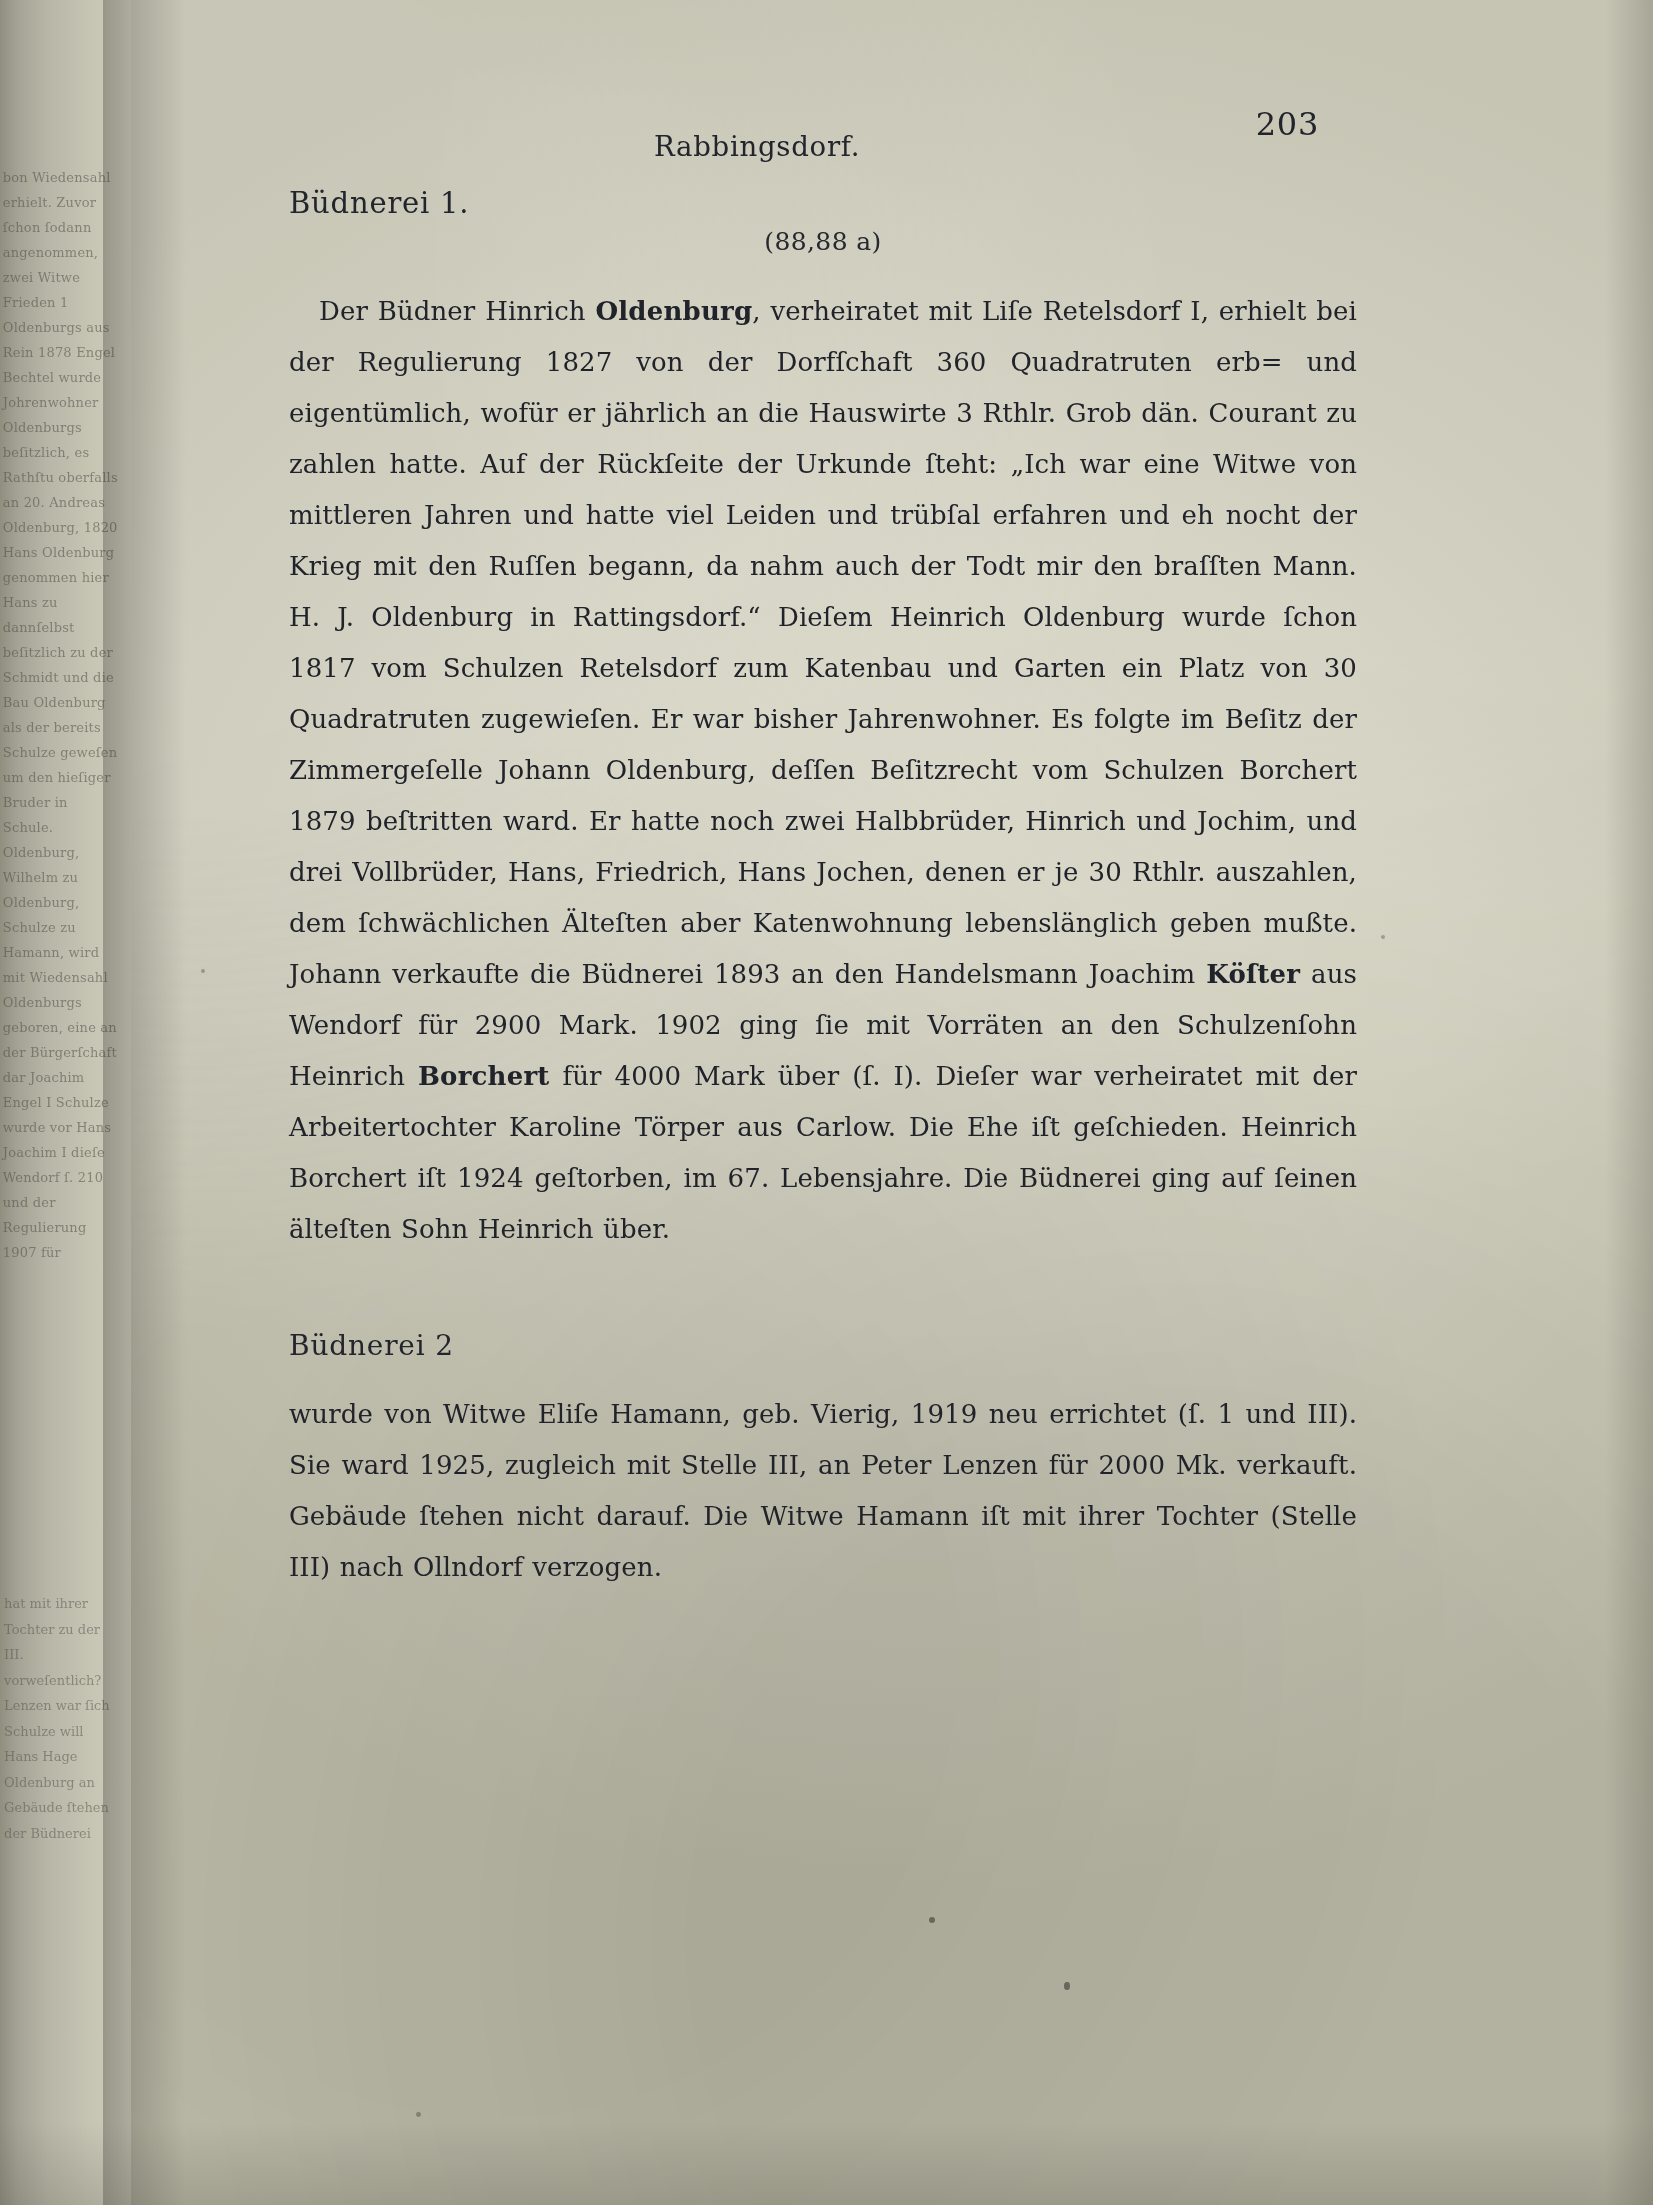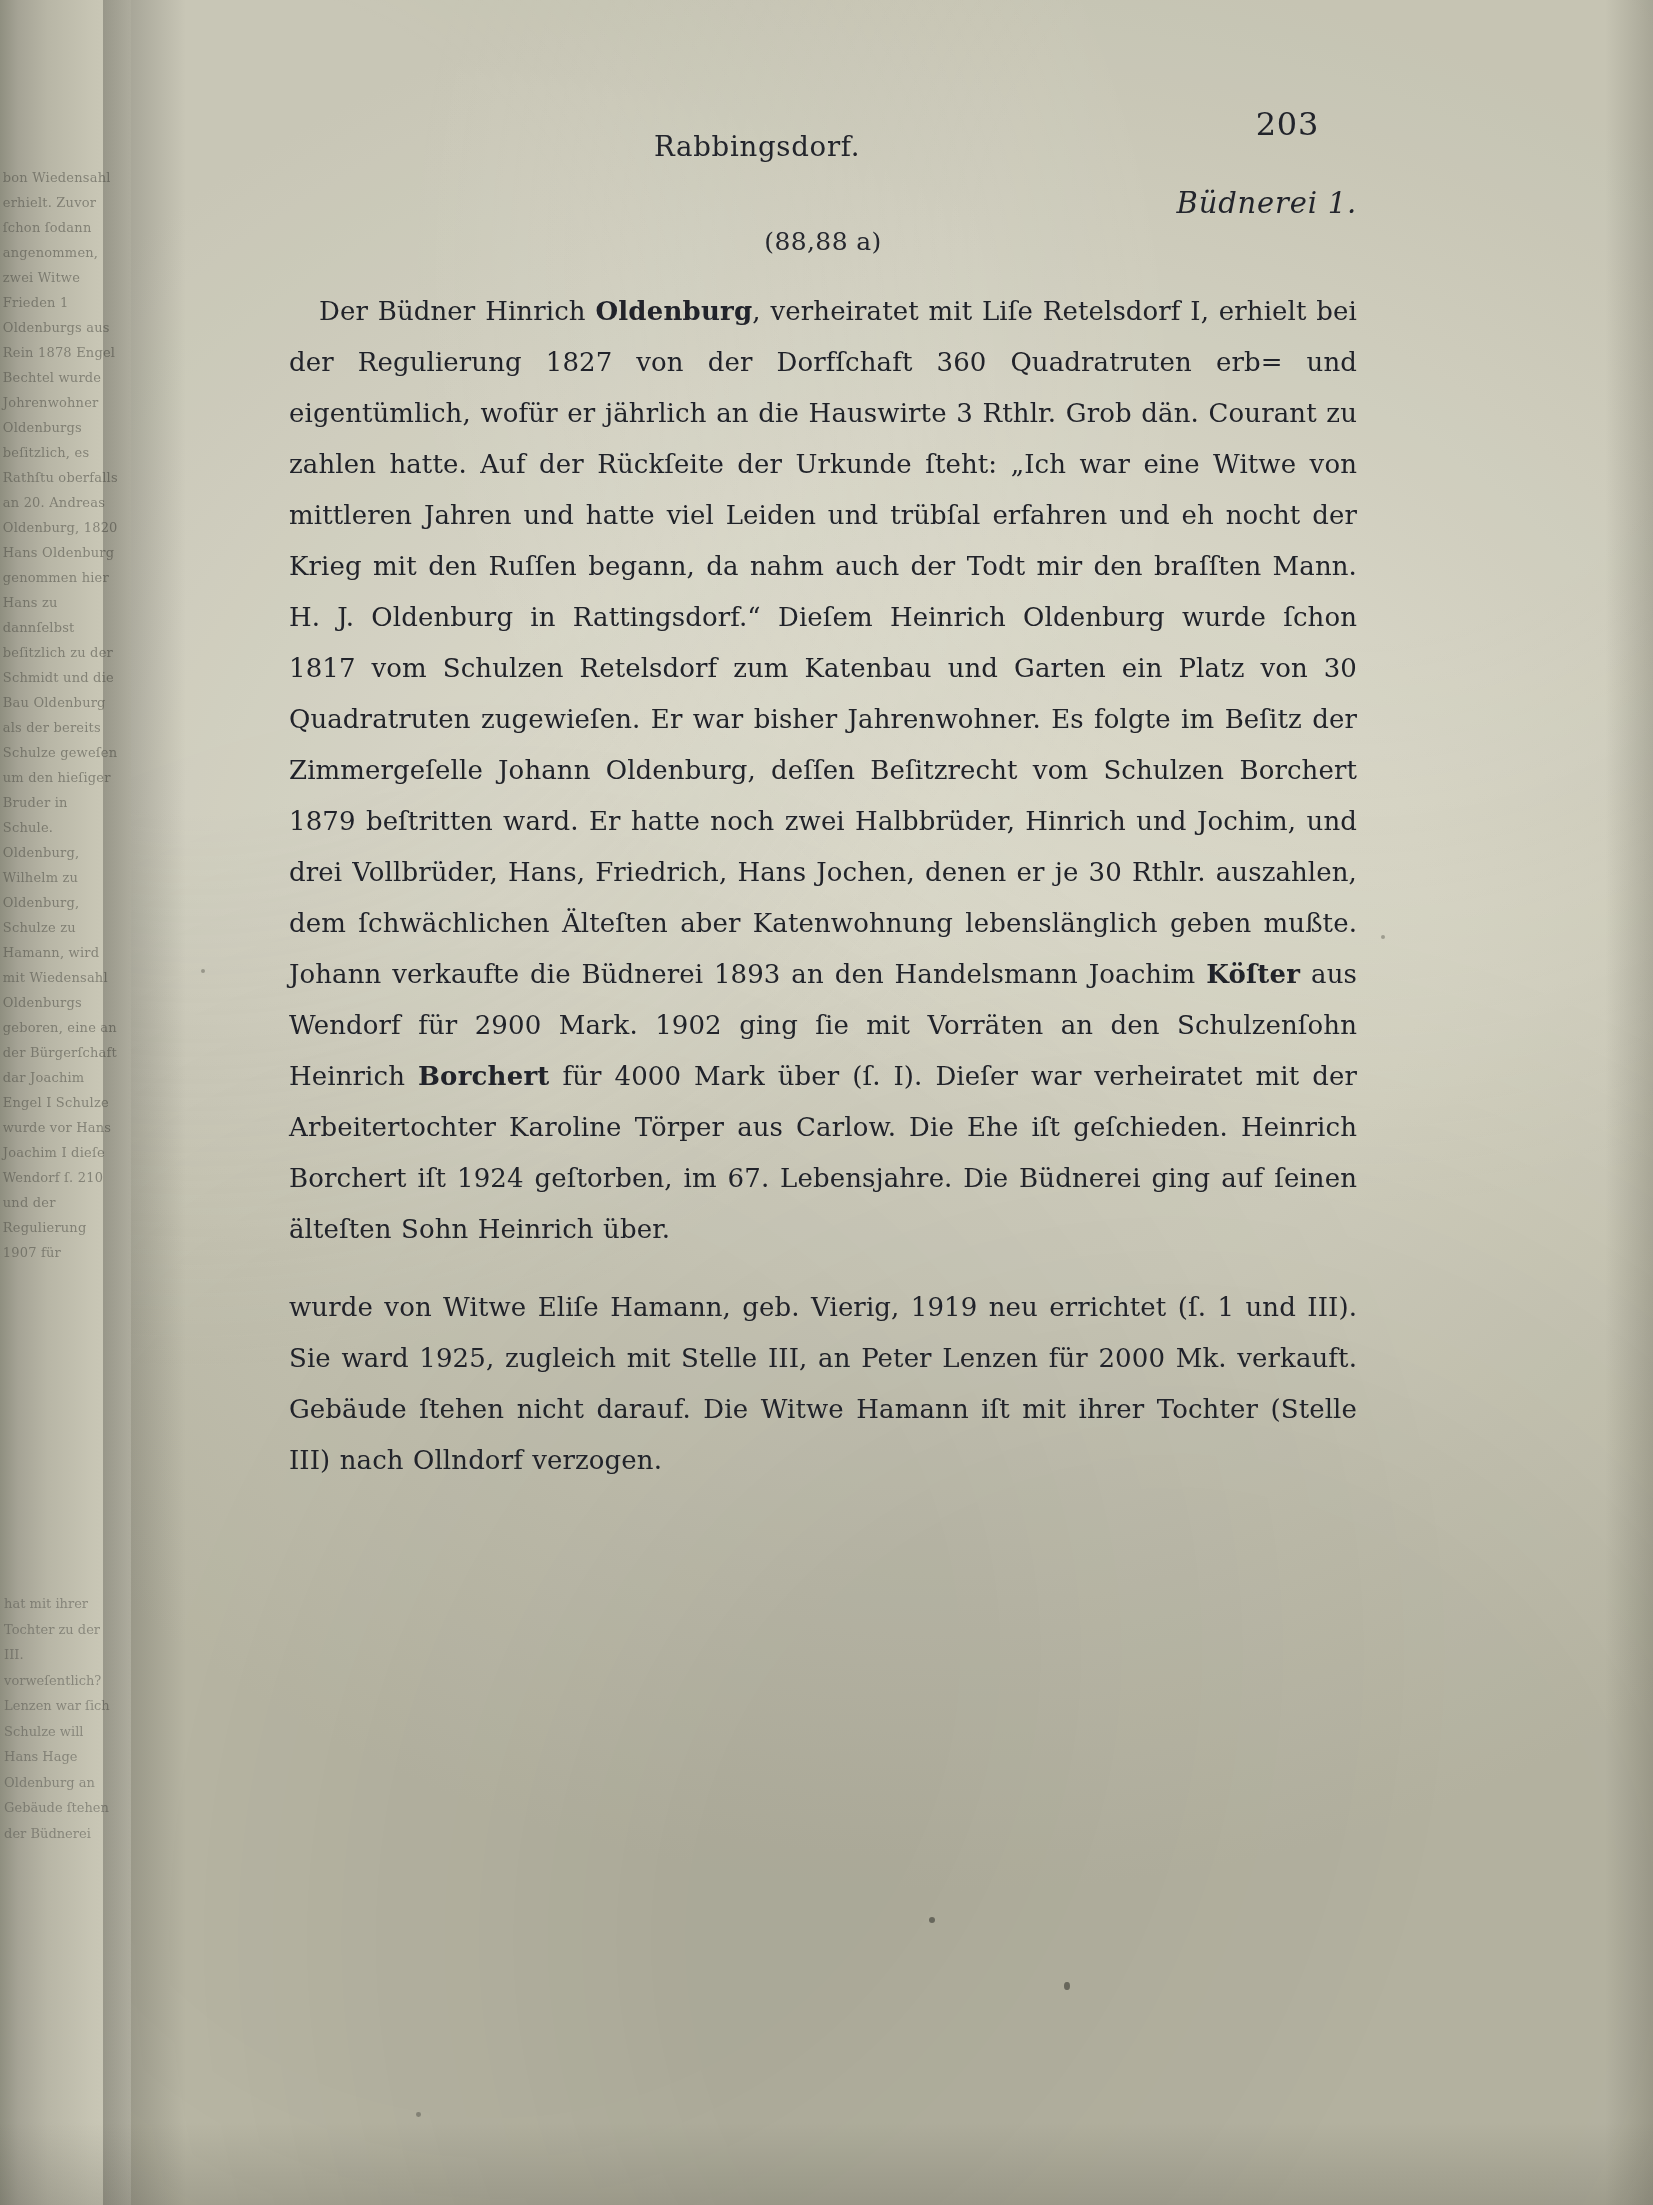--- a/index.html
+++ b/index.html
@@ -133,26 +133,25 @@
     position: absolute;
     right: 38px;
     top: 22px;
     font-size: 32px;
     letter-spacing: 0.7px;
     color: #22242b;
     font-family: "DejaVu Serif", serif;
   }
 
   .section-title {
-    text-align: right;
+    text-align: left;
     font-size: 29px;
     margin-top: 48px;
     letter-spacing: 0.8px;
     color: #23252c;
-    font-style: italic;
   }
   .section-subtitle {
     text-align: center;
     font-size: 25px;
     margin-top: 7px;
     letter-spacing: 0.4px;
     color: #26282f;
   }
 
   .body-par {
@@ -206,20 +205,21 @@
     <div id="header-row">
       <div id="running-head">Rabbingsdorf.</div>
       <div id="page-number">203</div>
     </div>
 
     <div class="section-title">Büdnerei 1.</div>
     <div class="section-subtitle">(88,88 a)</div>
 
     <div class="body-par indent">Der Büdner Hinrich <b>Oldenburg</b>, verheiratet mit Liſe Retelsdorf I, erhielt bei der Regulierung 1827 von der Dorfſchaft 360 Quadratruten erb= und eigentümlich, wofür er jährlich an die Hauswirte 3 Rthlr. Grob dän. Courant zu zahlen hatte. Auf der Rückſeite der Urkunde ſteht: „Ich war eine Witwe von mittleren Jahren und hatte viel Leiden und trübſal erfahren und eh nocht der Krieg mit den Ruſſen begann, da nahm auch der Todt mir den braſſten Mann. H. J. Oldenburg in Rattingsdorf.“ Dieſem Heinrich Oldenburg wurde ſchon 1817 vom Schulzen Retelsdorf zum Katenbau und Garten ein Platz von 30 Quadratruten zugewieſen. Er war bisher Jahrenwohner. Es folgte im Beſitz der Zimmergeſelle Johann Oldenburg, deſſen Beſitzrecht vom Schulzen Borchert 1879 beſtritten ward. Er hatte noch zwei Halbbrüder, Hinrich und Jochim, und drei Vollbrüder, Hans, Friedrich, Hans Jochen, denen er je 30 Rthlr. auszahlen, dem ſchwächlichen Älteſten aber Katenwohnung lebenslänglich geben mußte. Johann verkaufte die Büdnerei 1893 an den Handelsmann Joachim <b>Köſter</b> aus Wendorf für 2900 Mark. 1902 ging ſie mit Vorräten an den Schulzenſohn Heinrich <b>Borchert</b> für 4000 Mark über (ſ. I). Dieſer war verheiratet mit der Arbeitertochter Karoline Törper aus Carlow. Die Ehe iſt geſchieden. Heinrich Borchert iſt 1924 geſtorben, im 67. Lebensjahre. Die Büdnerei ging auf ſeinen älteſten Sohn Heinrich über.</div>
 
+    <div class="section-title second">Büdnerei 2</div>
 
     <div class="body-par par-second">wurde von Witwe Eliſe Hamann, geb. Vierig, 1919 neu errichtet (ſ. 1 und III). Sie ward 1925, zugleich mit Stelle III, an Peter Lenzen für 2000 Mk. verkauft. Gebäude ſtehen nicht darauf. Die Witwe Hamann iſt mit ihrer Tochter (Stelle III) nach Ollndorf verzogen.</div>
 
   </div>
 
   <div class="speck" style="left:929px; top:1917px; width:6.2px; height:6.2px;"></div>
   <div class="speck" style="left:1064px; top:1982px; width:5.5px; height:8.3px;"></div>
   <div class="speck" style="left:416px; top:2112px; width:4.8px; height:4.8px; opacity:.45;"></div>
   <div class="speck" style="left:1381px; top:935px; width:4.1px; height:4.1px; opacity:.4;"></div>
   <div class="speck" style="left:201px; top:969px; width:4.1px; height:4.1px; opacity:.4;"></div>

